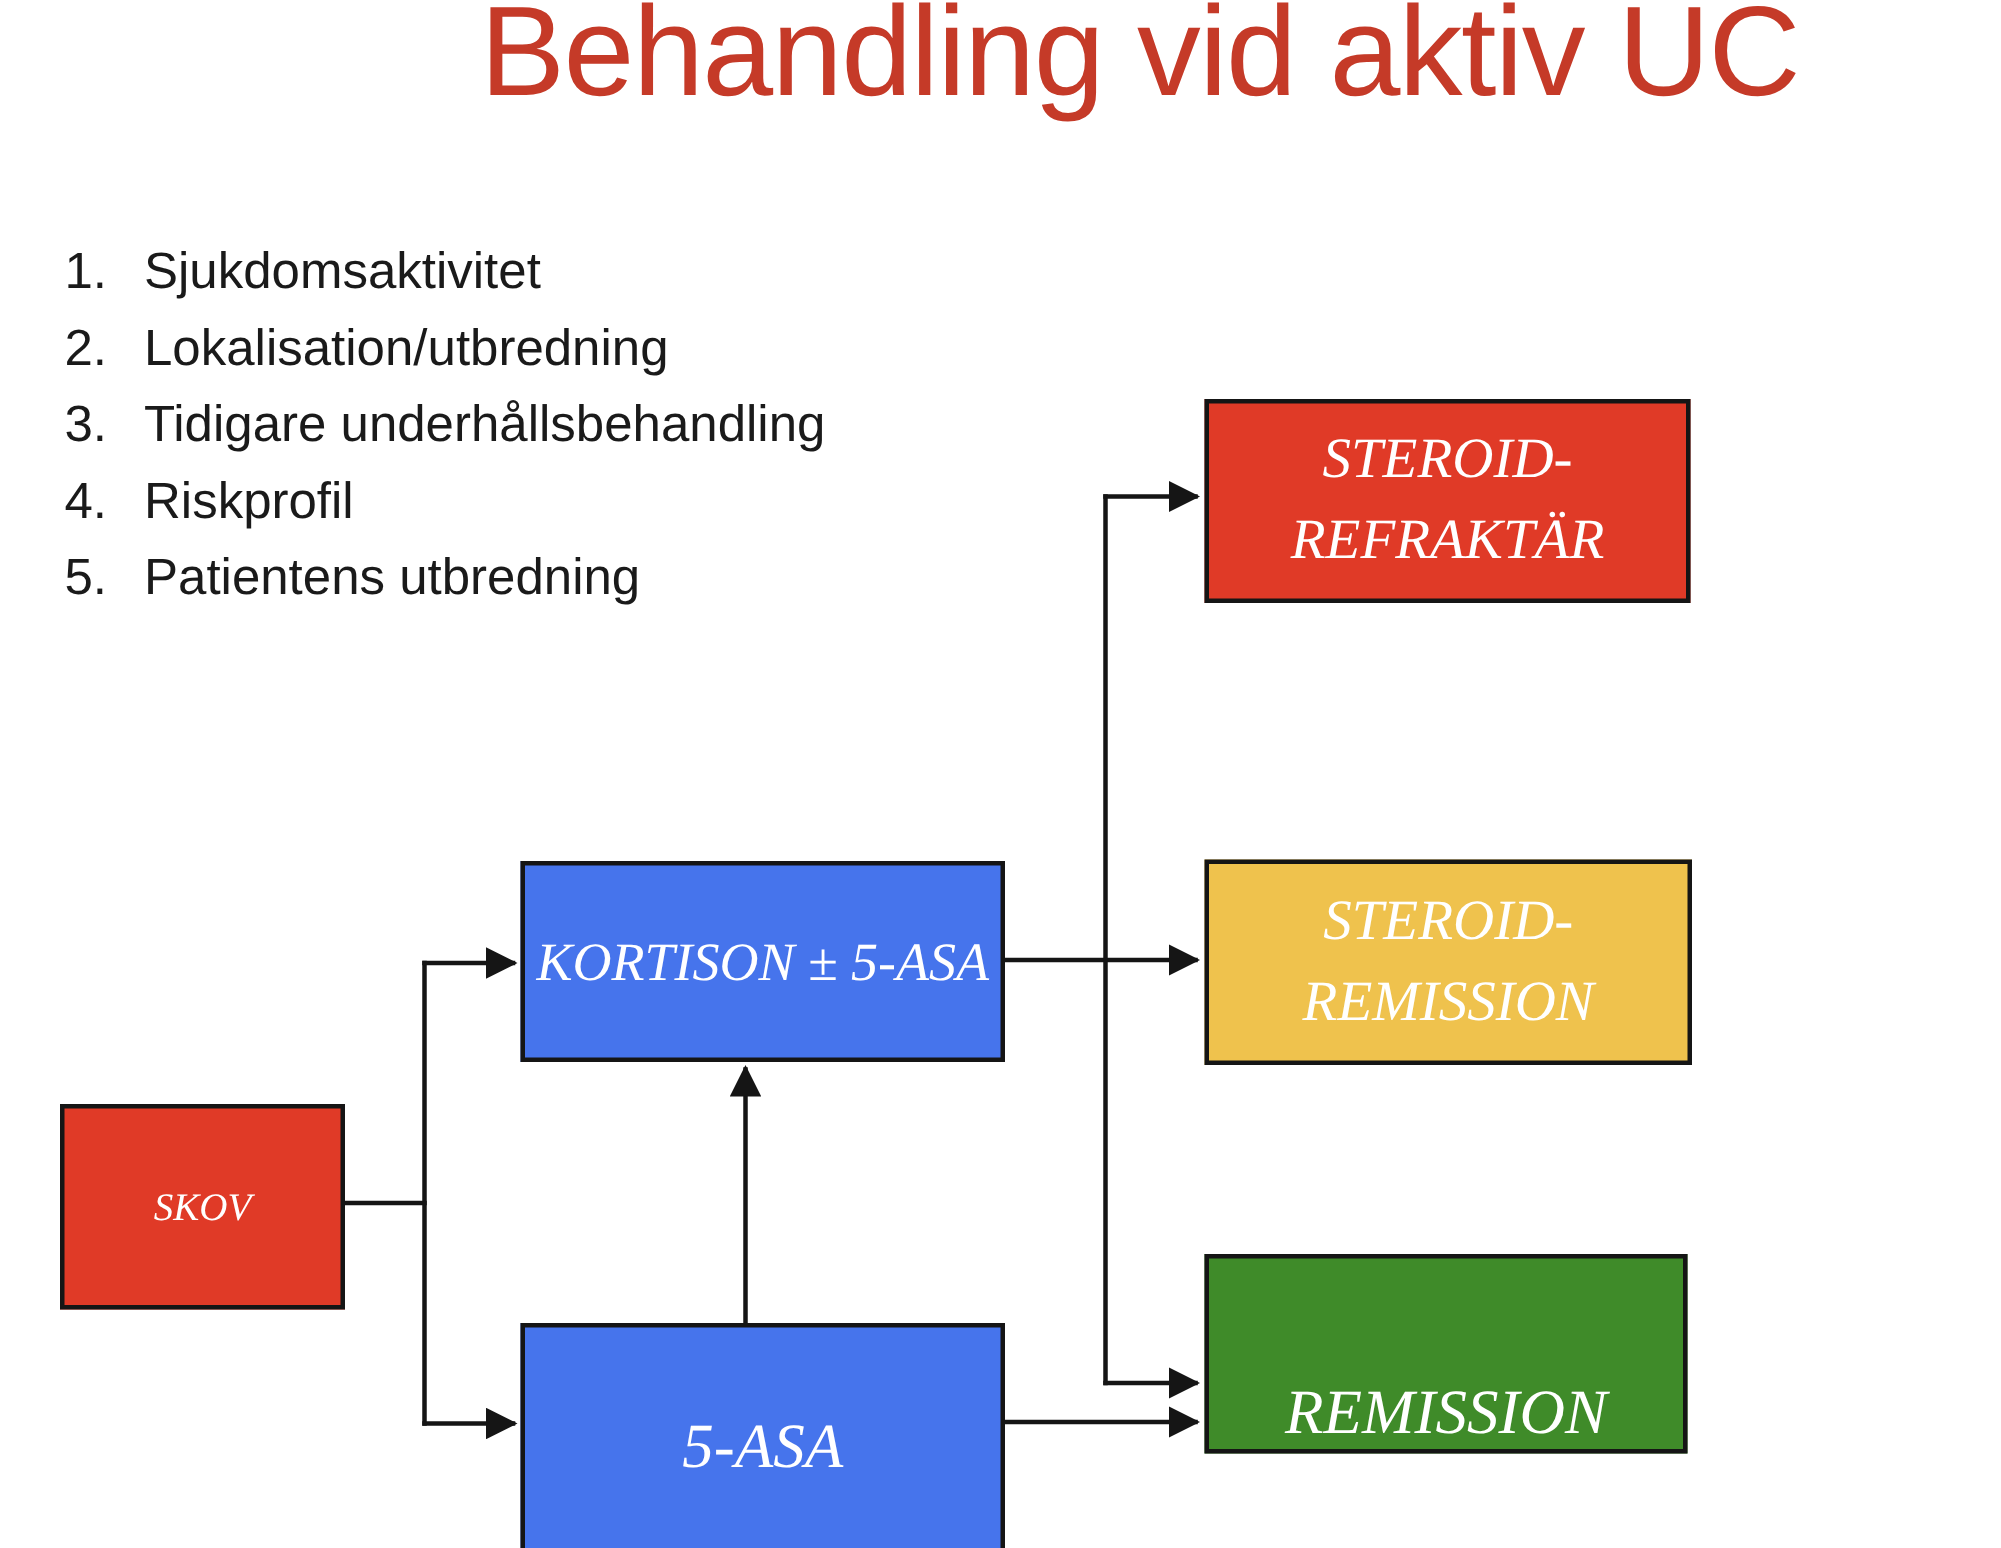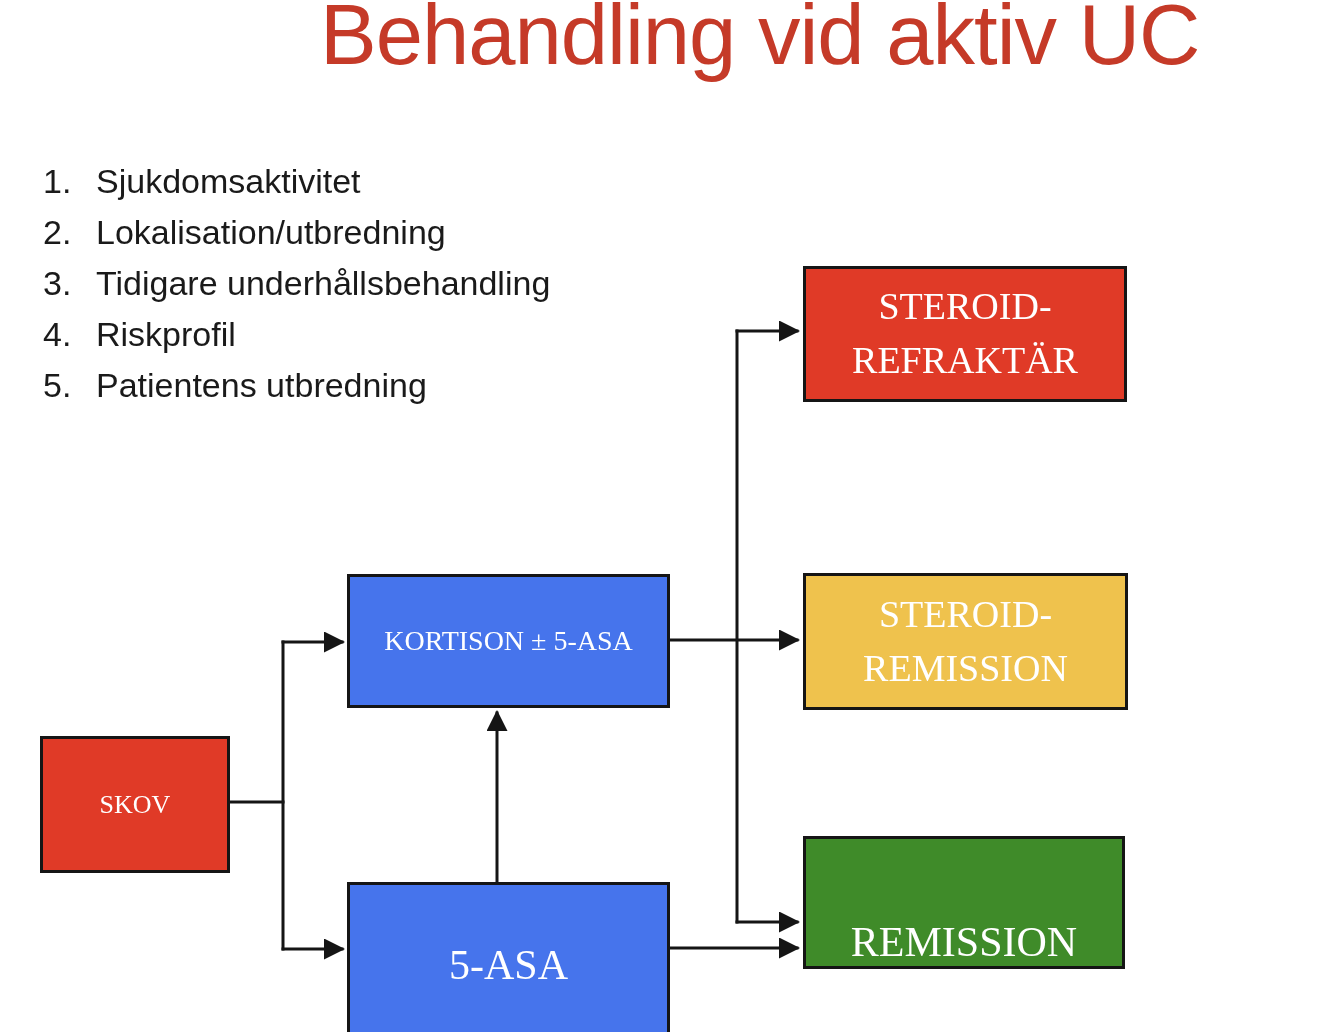--- a/index.html
+++ b/index.html
@@ -45,23 +45,24 @@
     box-sizing: border-box;
     border: 3px solid #151515;
     display: flex;
     flex-direction: column;
     align-items: center;
     justify-content: center;
     color: #ffffff;
     font-family: "Liberation Serif", serif;
     text-align: center;
     z-index: 2;
+    font-style: italic;
   }
   .box-skov       { left: 40px;  top: 736px; width: 190px; height: 137px; background: #e03a27; font-size: 26px; }
-  .box-kortison   { left: 347px; top: 574px; width: 323px; height: 134px; background: #4674ec; font-size: 28px; white-space: nowrap; overflow: visible; }
+  .box-kortison   { left: 347px; top: 574px; width: 323px; height: 134px; background: #4674ec; font-size: 36px; white-space: nowrap; overflow: visible; }
   .box-asa        { left: 347px; top: 882px; width: 323px; height: 166px; background: #4674ec; font-size: 42px; }
   .box-refraktar  { left: 803px; top: 266px; width: 324px; height: 136px; background: #e03a27; font-size: 38px; line-height: 1.42; }
   .box-beroende   { left: 803px; top: 573px; width: 325px; height: 137px; background: #efc24d; font-size: 38px; line-height: 1.42; }
   .box-remission  { left: 803px; top: 836px; width: 322px; height: 133px; background: #3f8b29; font-size: 42px; justify-content: flex-end; }
   .arrow-layer {
     position: absolute;
     left: 0; top: 0;
     width: 1334px;
     height: 1032px;
     z-index: 1;

